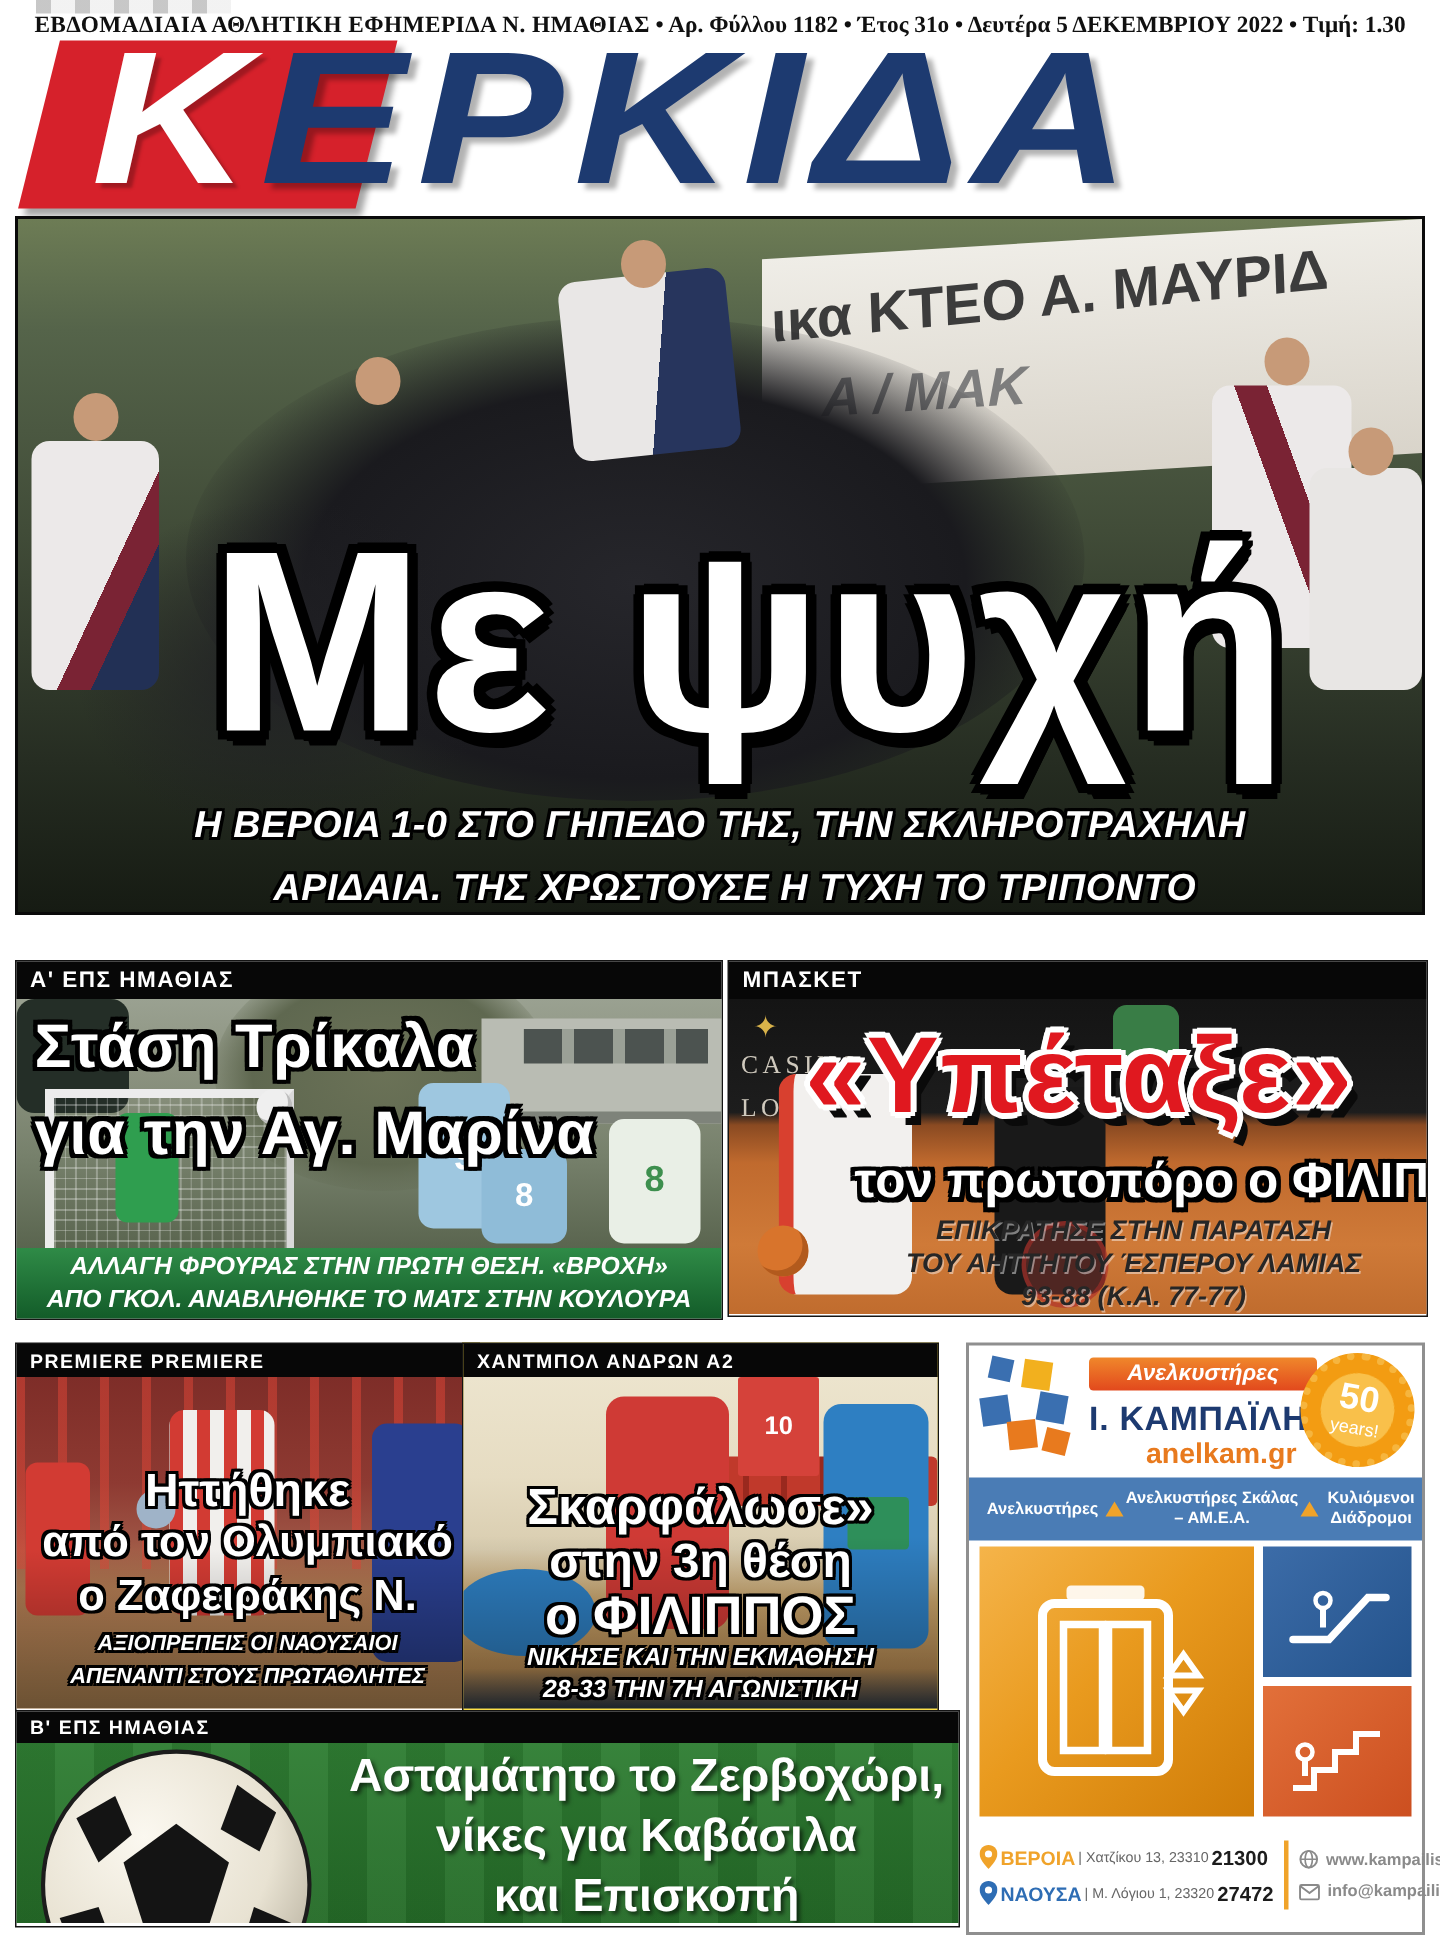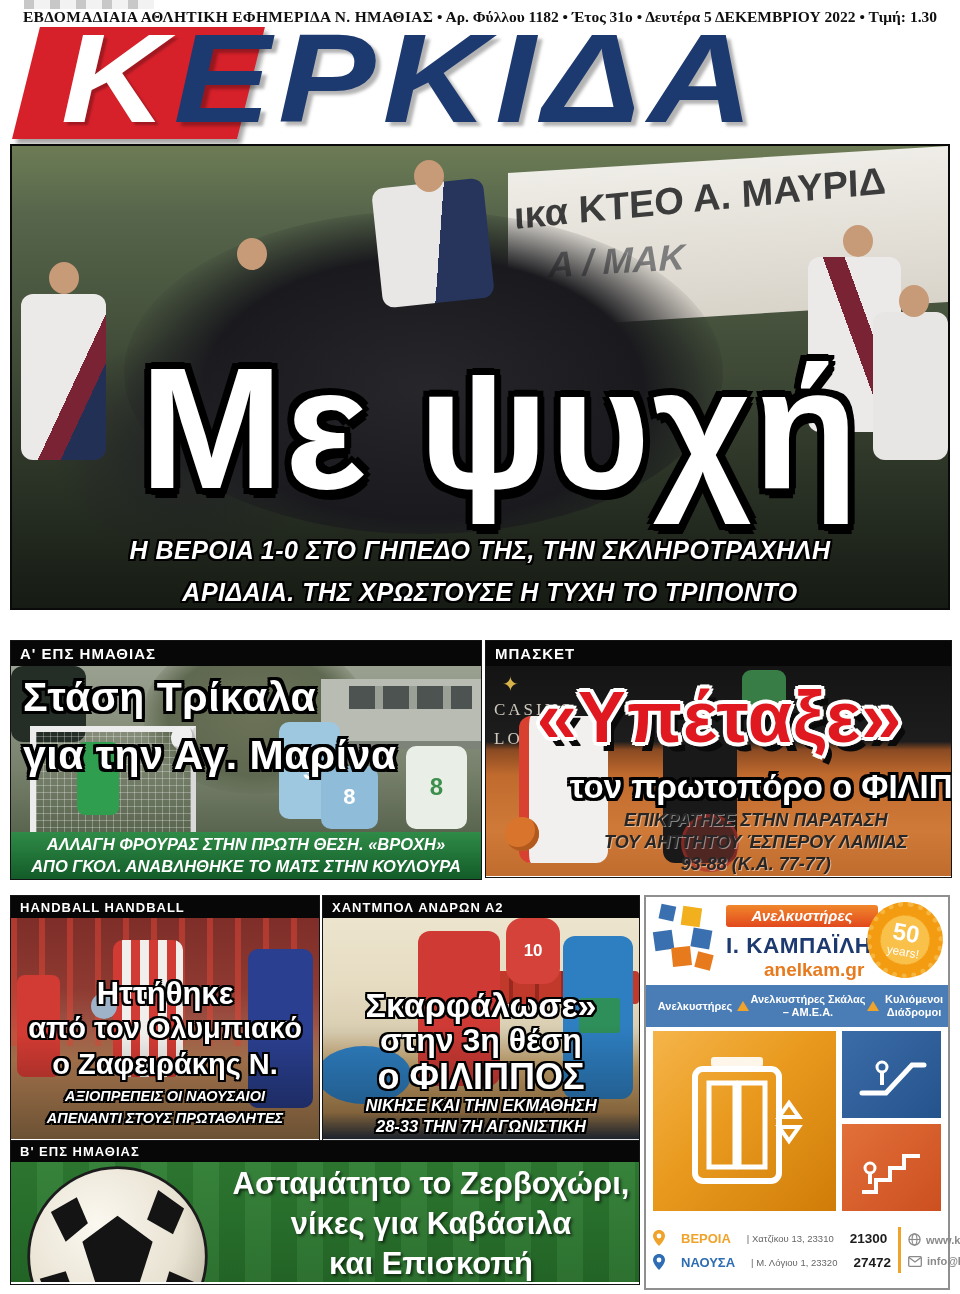--- a/index.html
+++ b/index.html
@@ -115,28 +115,28 @@
   .hb1-p2{right:2%;top:14%;width:21%;height:72%;background:#2a3f8f;color:#fff;font-size:17px;border-radius:10px;}
   .hb1-p3{left:2%;top:26%;width:14%;height:46%;background:#d23b33;border-radius:8px;}
   .hb1-ball{position:absolute;left:26%;top:34%;width:26px;height:26px;border-radius:50%;background:#9fb3c8;}
   .hb1-shade{position:absolute;left:0;right:0;bottom:0;height:48%;background:linear-gradient(180deg,rgba(0,0,0,0),rgba(0,0,0,.42));}
   .hb-h{position:absolute;left:0;right:0;text-align:center;color:#fff;font-weight:700;white-space:nowrap;}
   .hb1-h1{top:58px;font-size:31px;} .hb1-h2{top:94px;font-size:29px;} .hb1-h3{top:130px;font-size:29px;}
   .hb-cap{position:absolute;left:0;right:0;text-align:center;color:#fff;font-weight:700;font-style:italic;white-space:nowrap;}
   .hb1-c1{top:170px;font-size:14.5px;} .hb1-c2{top:192px;font-size:14.5px;}
 
   
-  .sec-hb2{position:absolute;top:895px;left:322px;width:316px;height:245px;border:1px solid #141414;background:#e5e5e5;}
+  .sec-hb2{position:absolute;top:895px;left:308px;width:316px;height:245px;border:1px solid #141414;background:#fde047;}
   .sec-hb2 .bar{height:22px;font-size:13px;}
   .hb2-photo{position:relative;height:221px;overflow:hidden;
              background:linear-gradient(180deg,#ece4cd 0%,#e6dcc2 30%,#d9cdb0 52%,#c8a36a 68%,#b98c54 88%,#2e3947 100%);}
   .hb2-seats{position:absolute;left:52%;right:0;top:24%;height:15%;
              background:repeating-linear-gradient(90deg,#c0392b 0 22px,#99291e 22px 26px);border-radius:4px;}
   .hb2-p7{left:30%;top:6%;width:26%;height:70%;background:#cf3a35;color:#fff;font-size:24px;border-radius:12px;}
-  .hb2-p10{left:58%;top:0;width:17%;height:30%;background:#d5423a;color:#fff;font-size:17px;border-radius:16px;}
+  .hb2-p10{left:58%;top:0;width:17%;height:30%;background:#d5423a;color:#fff;font-size:17px;border-radius:2px;}
   .hb2-p24{right:2%;top:8%;width:22%;height:74%;background:#2e7fc2;color:#fff;font-size:19px;border-radius:12px;}
   .hb2-sponsor{position:absolute;right:6%;top:36%;width:13%;height:16%;background:#2e8f5a;border-radius:3px;}
   .hb2-fallen{position:absolute;left:-2%;bottom:16%;width:30%;height:26%;background:#2e7fc2;border-radius:50%;}
   .hb2-shade{position:absolute;left:0;right:0;bottom:0;height:52%;background:linear-gradient(180deg,rgba(0,0,0,0),rgba(0,0,0,.38));}
   .hb2-h1{top:68px;font-size:34px;} .hb2-h2{top:104px;font-size:32px;text-align:center;} .hb2-h3{top:138px;font-size:36px;}
   .hb2-c1{top:178px;font-size:16.5px;} .hb2-c2{top:199px;font-size:16.5px;}
 
   
   .ad{position:absolute;top:895px;left:644px;width:306px;height:395px;border:2px solid #8f8f8f;background:#fff;box-sizing:border-box;}
   .ad-top{position:relative;height:88px;}
@@ -156,21 +156,21 @@
   .svc{flex:0 0 auto;}
   .svc1{width:84px;} .svc2{width:118px;} .svc3{width:70px;}
   .ad-images{position:absolute;top:134px;left:7px;right:7px;height:180px;display:grid;
              grid-template-columns:1.85fr 1fr;grid-template-rows:1fr 1fr;gap:6px;}
   .cell{position:relative;display:flex;align-items:center;justify-content:center;overflow:hidden;}
   .cell-lift{grid-row:1/3;background:linear-gradient(135deg,#f5b44a 0%,#e99a1e 45%,#cf7c08 100%);}
   .cell-esc{background:linear-gradient(135deg,#3c6ca8 0%,#24538c 100%);}
   .cell-stair{background:linear-gradient(135deg,#e2703a 0%,#cc4f20 100%);}
   .ad-contact{position:absolute;bottom:5px;left:7px;right:7px;height:66px;display:flex;align-items:center;background:#fff;}
   .loc-col{flex:1;display:flex;flex-direction:column;gap:8px;}
-  .loc-row{display:flex;align-items:center;gap:16px;white-space:nowrap;}
+  .loc-row{display:flex;align-items:center;gap:2px;white-space:nowrap;}
   .city-or{color:#f0a32a;font-weight:700;font-size:13px;} .city-bl{color:#2e6db4;font-weight:700;font-size:13px;}
   .addr{color:#666;font-size:9.5px;} .phone{color:#1c1c1c;font-weight:700;font-size:13.5px;}
   .vdiv{width:3px;height:46px;background:#f0a32a;margin:0 7px;flex:0 0 auto;}
   .link-col{display:flex;flex-direction:column;gap:9px;}
   .link-row{display:flex;align-items:center;gap:5px;color:#8a8a8a;font-size:11px;font-weight:700;white-space:nowrap;}
 
   
   .sec-epsb{position:absolute;top:1140px;left:10px;width:628px;height:143px;border:1px solid #141414;background:#fff;}
   .sec-epsb .bar{height:21px;font-size:13px;}
   .epsb-body{position:relative;height:120px;overflow:hidden;
@@ -267,21 +267,21 @@
       <div class="redlogo"></div>
       <div class="basket-h olw">«Υπέταξε»</div>
       <div class="basket-sh ol3">τον πρωτοπόρο ο ΦΙΛΙΠΠΟΣ</div>
       <div class="basket-d bd1">ΕΠΙΚΡΑΤΗΣΕ ΣΤΗΝ ΠΑΡΑΤΑΣΗ</div>
       <div class="basket-d bd2">ΤΟΥ  ΑΗΤΤΗΤΟΥ ΈΣΠΕΡΟΥ ΛΑΜΙΑΣ</div>
       <div class="basket-d bd3">93-88 (Κ.Α. 77-77)</div>
     </div>
   </div>
 
   <div class="sec-hb1">
-    <div class="bar">HANDBALL HANDBALL</div>
+    <div class="bar">PREMIERE PREMIERE</div>
     <div class="hb1-photo">
       <div class="railing"></div>
       <div class="fig hb1-p1"></div>
       <div class="fig hb1-p2">
           <span>77</span>
         </div>
       <div class="fig hb1-p3"></div>
       <div class="hb1-ball"></div>
       <div class="hb1-shade"></div>
       <div class="hb-h hb1-h1 ol2">Ηττήθηκε</div>

